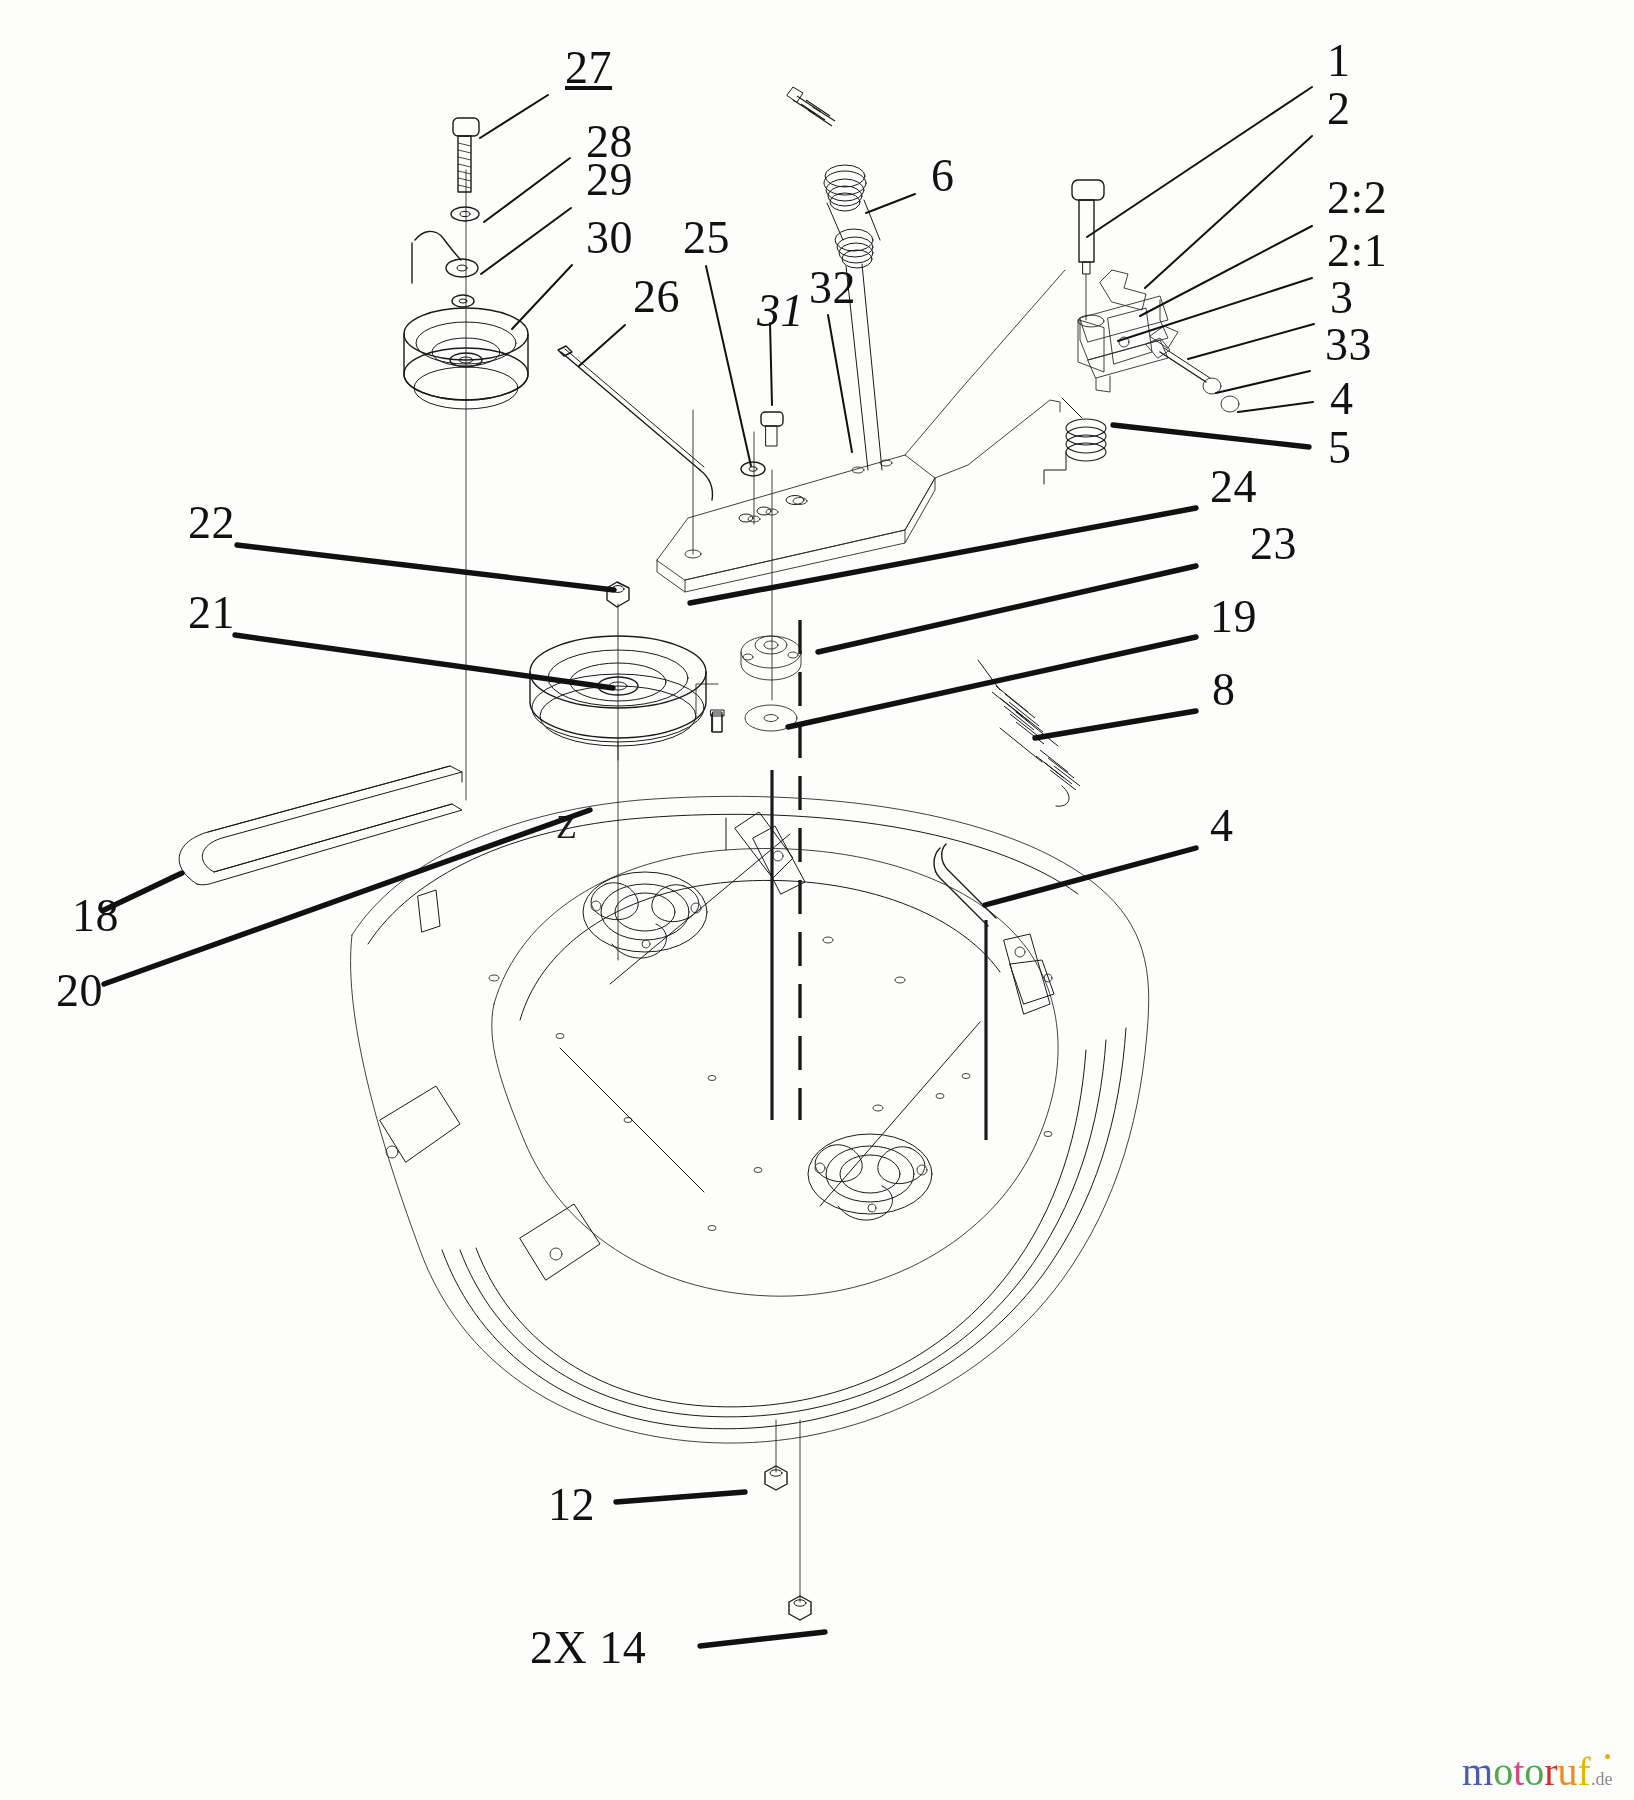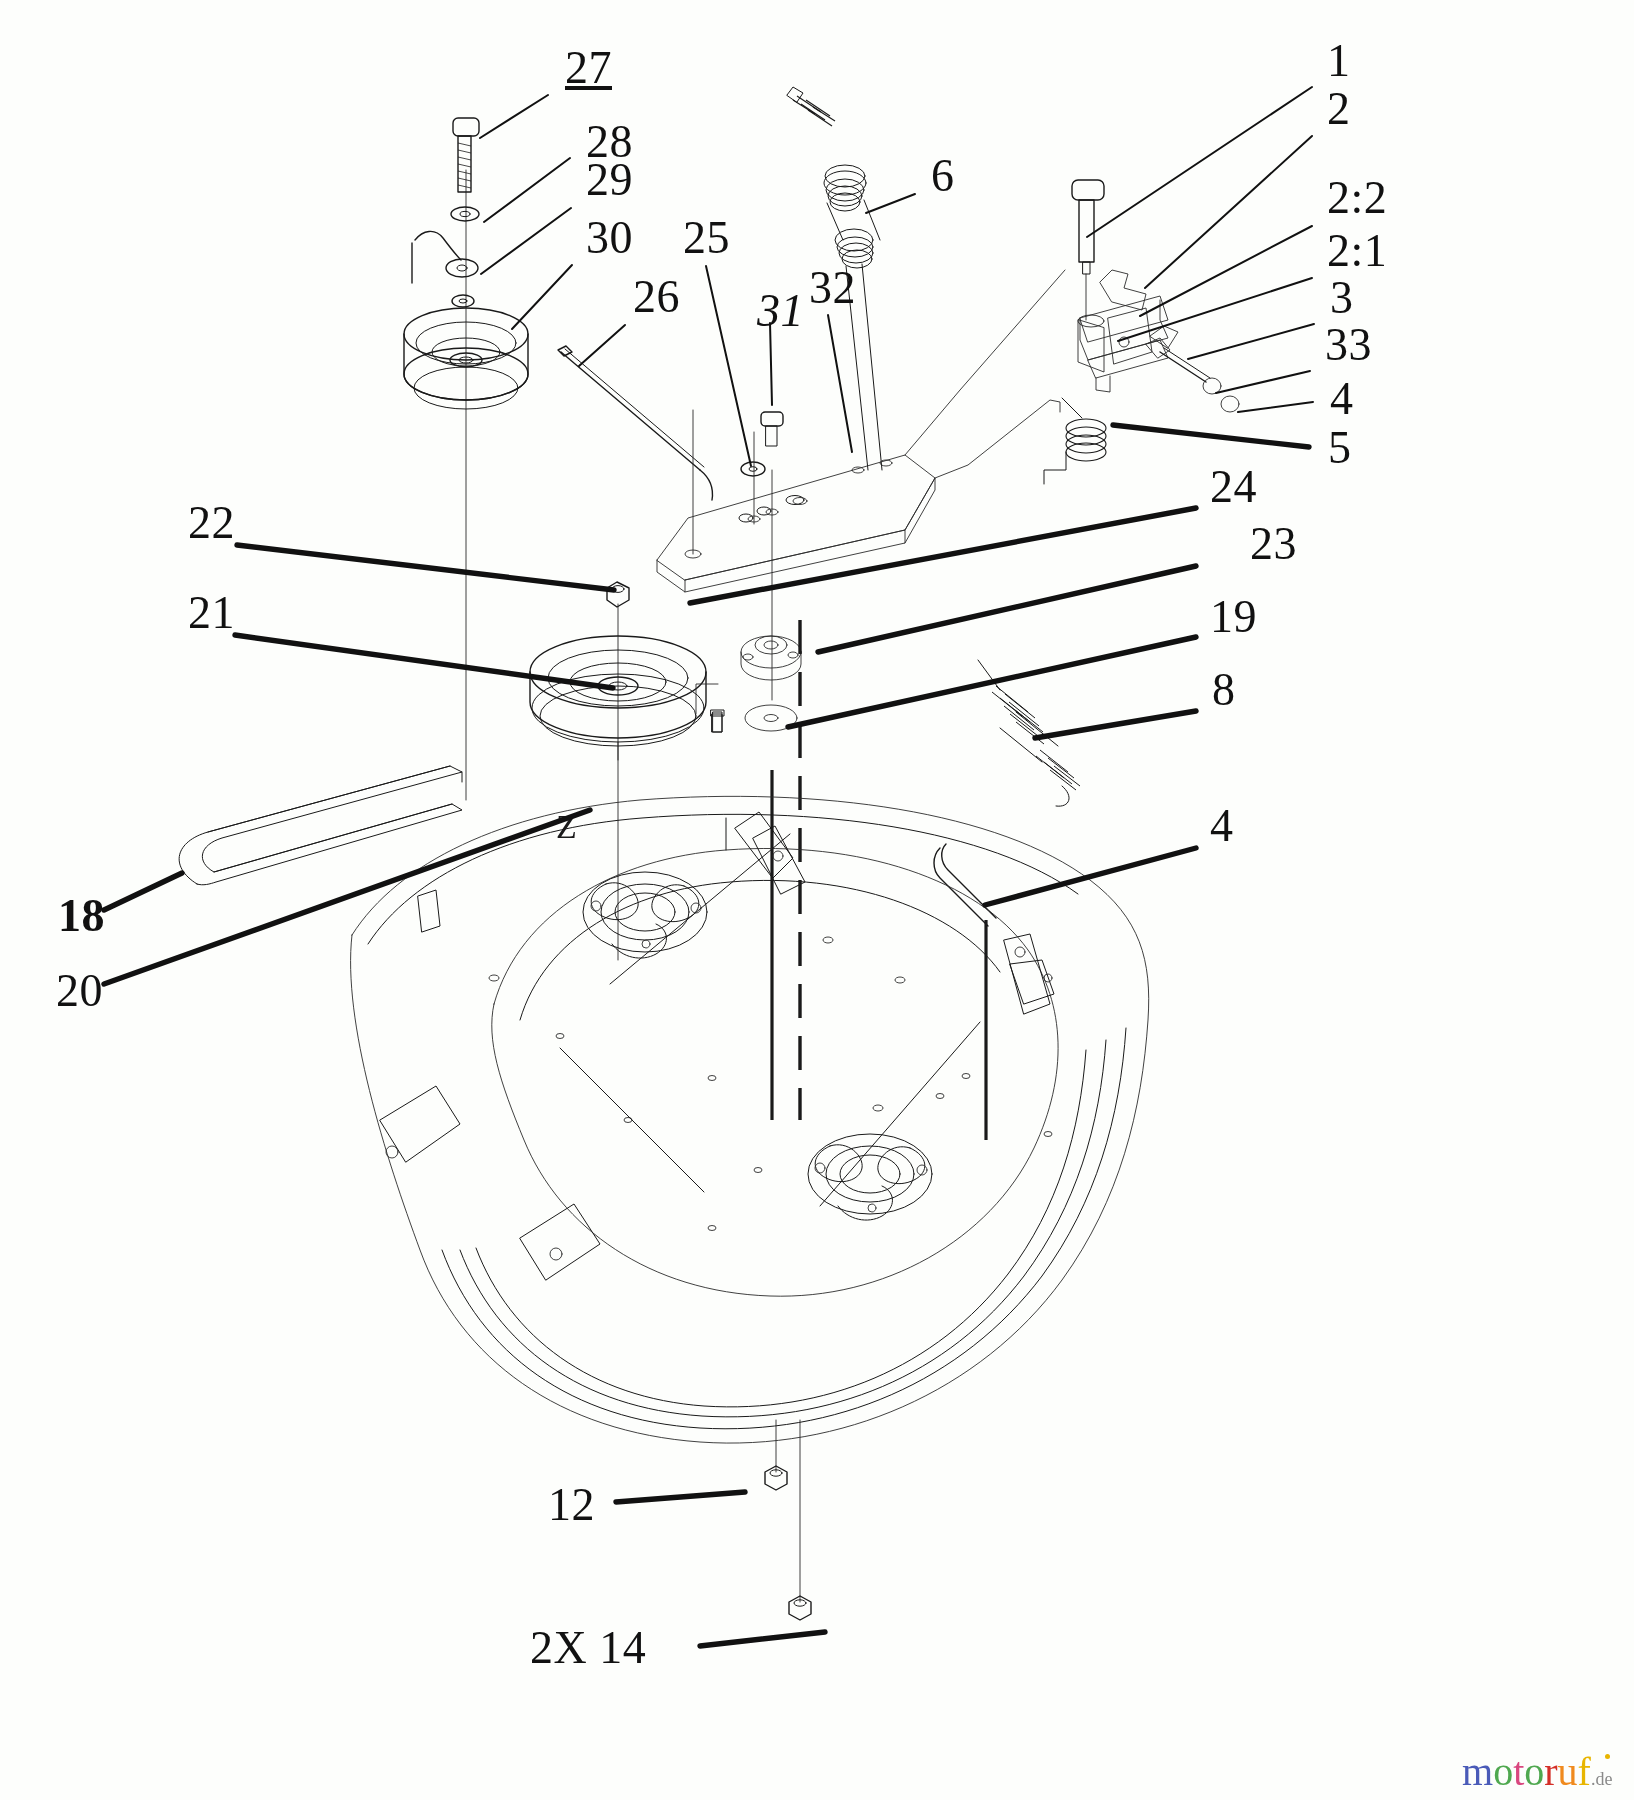--- a/index.html
+++ b/index.html
@@ -488,21 +488,21 @@
       <div class="callout" style="left: 1325px; top: 322px;">33</div>
       <div class="callout" style="left: 1330px; top: 376px;">4</div>
       <div class="callout" style="left: 1328px; top: 425px;">5</div>
       <div class="callout" style="left: 1210px; top: 464px;">24</div>
       <div class="callout" style="left: 1210px; top: 521px; margin-left: 40px;">23</div>
       <div class="callout" style="left: 1210px; top: 594px;">19</div>
       <div class="callout" style="left: 1212px; top: 667px;">8</div>
       <div class="callout" style="left: 1210px; top: 803px;">4</div>
       <div class="callout" style="left: 188px; top: 500px;">22</div>
       <div class="callout" style="left: 188px; top: 590px;">21</div>
-      <div class="callout" style="left: 58px; top: 893px; font-weight: bold;">18</div>
+      <div class="callout" style="left: 72px; top: 893px;">18</div>
       <div class="callout" style="left: 56px; top: 968px;">20</div>
       <div class="callout" style="left: 548px; top: 1482px;">12</div>
       <div class="callout" style="left: 530px; top: 1625px;">2X 14</div>
     </div>
 
   <div id="watermark"><span style="color: rgb(74, 91, 184);">m</span><span style="color: rgb(79, 168, 79);">o</span><span style="color: rgb(217, 71, 127);">t</span><span style="color: rgb(79, 168, 79);">o</span><span style="color: rgb(212, 47, 40);">r</span><span style="color: rgb(240, 138, 30);">u</span><span style="color: rgb(232, 181, 0);">f</span><span class="dot"></span><span class="wm-suffix" style="color: rgb(138, 138, 138);">.de</span></div>
 
 </div>
 
 </body></html>

